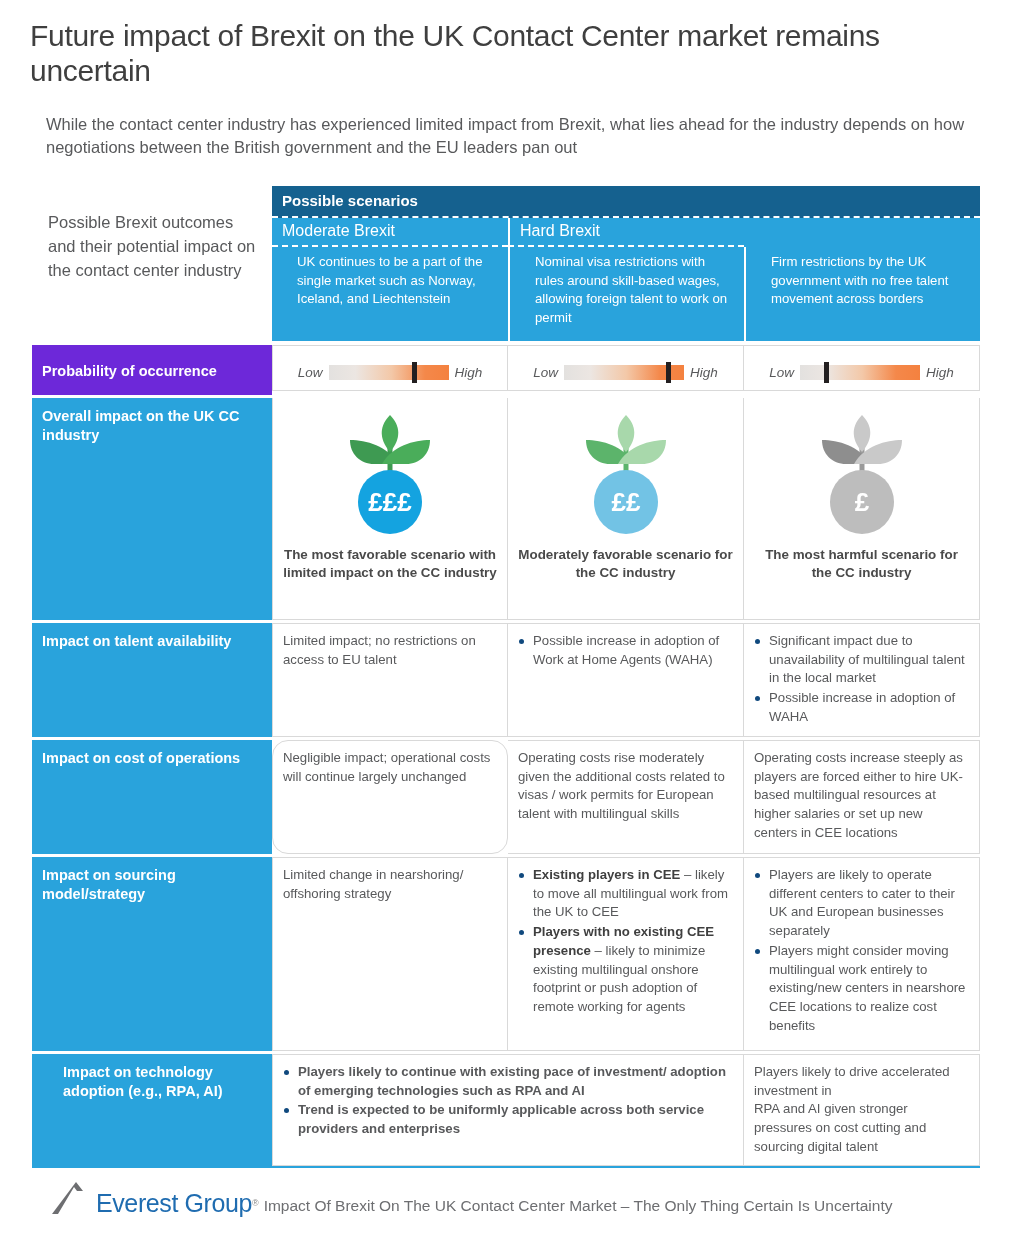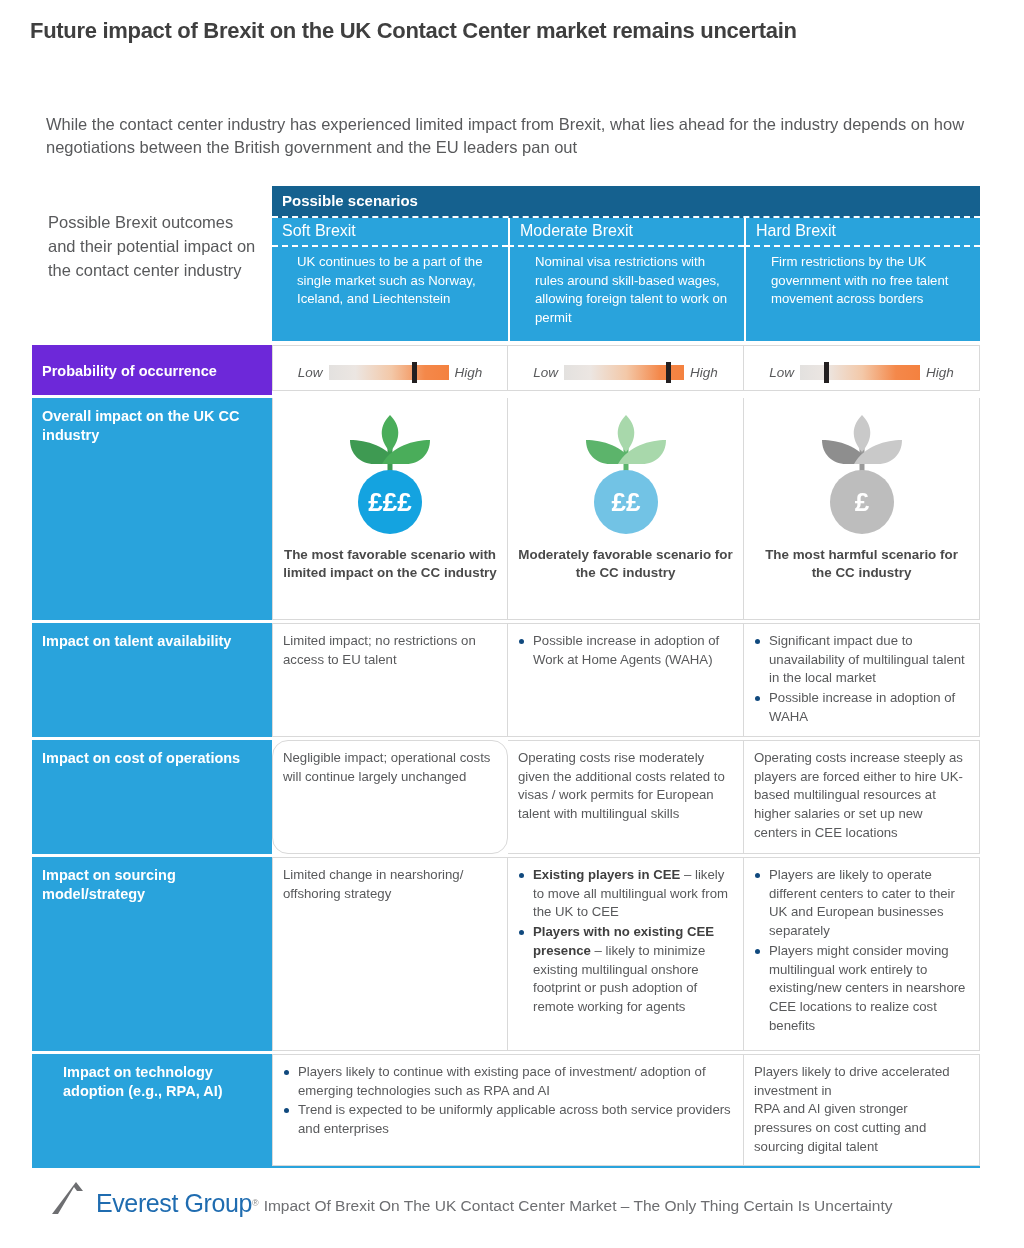--- a/index.html
+++ b/index.html
@@ -8,21 +8,21 @@
     font-family: "Liberation Sans", sans-serif;
     background: #ffffff;
     color: #4a4a4a;
     position: relative;
   }
   .page { width: 1024px; height: 1248px; position: relative; }
 
   
   .title {
     position: absolute; left: 30px; top: 18px; width: 965px;
-    font-size: 22px; font-weight: bold; line-height: 1.17;
+    font-size: 30px; font-weight: normal; line-height: 1.17;
     color: #3f3f3f; letter-spacing: -0.3px;
   }
   .subtitle {
     position: absolute; left: 46px; top: 113px; width: 930px;
     font-size: 16.5px; line-height: 1.42; color: #58595b;
   }
 
   
   .tbl { position: absolute; left: 32px; top: 186px; width: 948px; }
 
@@ -143,21 +143,20 @@
 
   <div class="tbl">
 
     <div class="trow">
       <div class="lbl empty">
         <div style="color:#58595b;font-weight:normal;font-size:16.5px;line-height:1.45;padding-top:16px;padding-left:6px;">Possible Brexit outcomes and their potential impact on the contact center industry</div>
       </div>
       <div class="schead">
         <div class="schead-band">Possible scenarios</div>
         <div class="schead-names">
-          <div>Soft Brexit</div>
           <div>Moderate Brexit</div>
           <div>Hard Brexit</div>
         </div>
         <div class="schead-desc">
           <div>UK continues to be a part of the single market such as Norway, Iceland, and Liechtenstein</div>
           <div>Nominal visa restrictions with rules around skill-based wages, allowing foreign talent to work on permit</div>
           <div>Firm restrictions by the UK government with no free talent movement across borders</div>
         </div>
       </div>
     </div>
@@ -298,21 +297,21 @@
           </ul>
         </div>
       </div>
     </div>
 
     <div style="height:3px"></div>
 
     <div class="trow">
       <div class="lbl" style="min-height:108px;padding-left:31px;">Impact on  technology adoption (e.g., RPA, AI)</div>
       <div class="cells">
-        <div class="cell wide2 topline" style="min-height:108px;">
+        <div class="cell wide2 topline" style="min-height:108px;font-weight:bold;">
           <ul class="bl">
             <li>Players likely to continue with existing pace of investment/ adoption of emerging technologies such as RPA and AI</li>
             <li>Trend is expected to be uniformly applicable across both service providers and enterprises</li>
           </ul>
         </div>
         <div class="cell topline" style="min-height:108px;white-space:pre-line;">Players likely to drive accelerated investment in
 RPA and AI given stronger pressures on cost cutting and sourcing digital talent</div>
       </div>
     </div>
 

